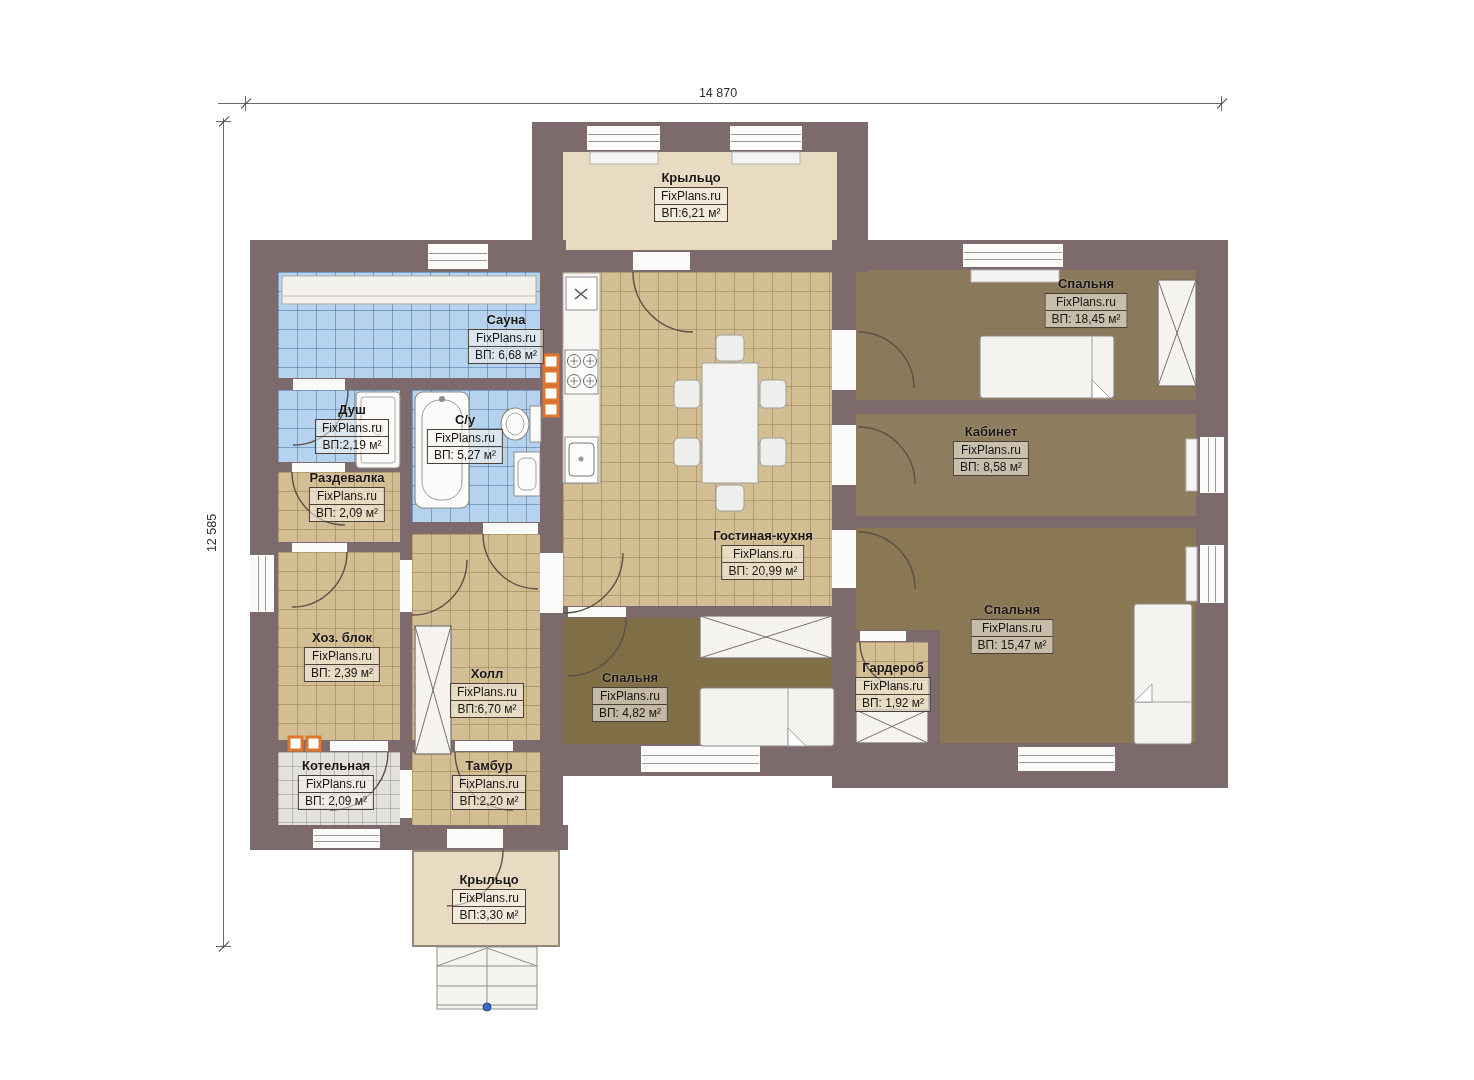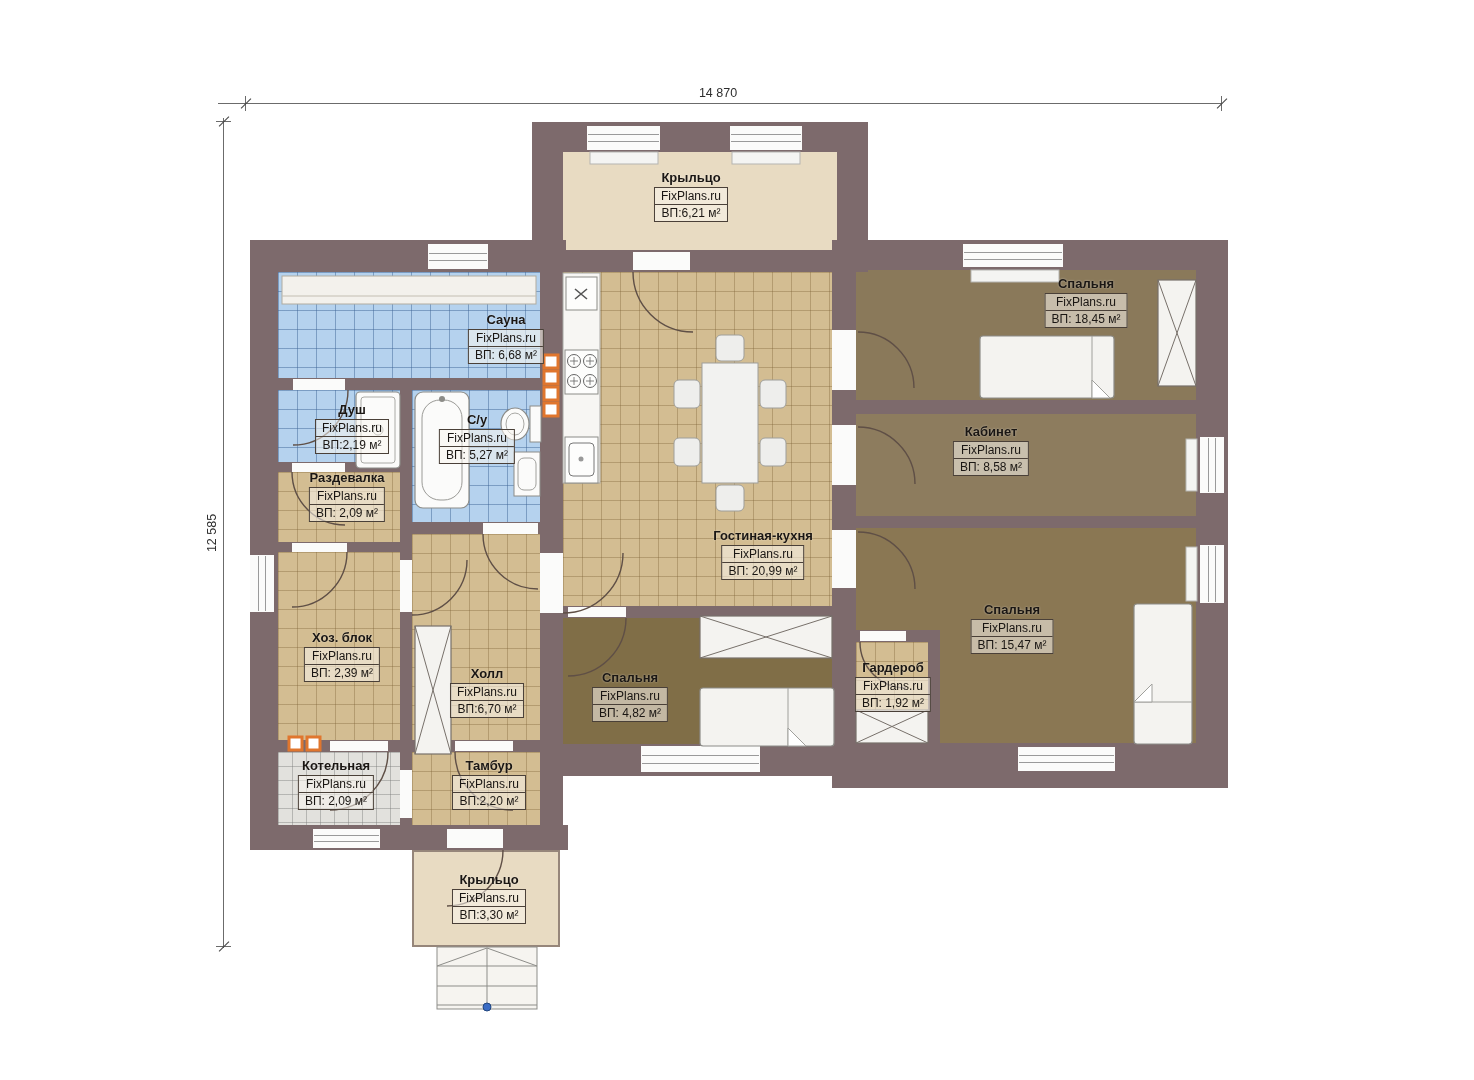--- a/index.html
+++ b/index.html
@@ -257,21 +257,21 @@
     <div class="rbox"><div class="rbrand">FixPlans.ru</div><div class="rarea">ВП:6,21 м²</div></div>
   </div>
   <div class="rlabel" style="left:487px;top:312px;margin-left:19px;">
     <div class="rname">Сауна</div>
     <div class="rbox"><div class="rbrand">FixPlans.ru</div><div class="rarea">ВП: 6,68 м²</div></div>
   </div>
   <div class="rlabel" style="left:352px;top:402px;">
     <div class="rname">Душ</div>
     <div class="rbox"><div class="rbrand">FixPlans.ru</div><div class="rarea">ВП:2,19 м²</div></div>
   </div>
-  <div class="rlabel" style="left:465px;top:412px;padding-left:24px;">
+  <div class="rlabel" style="left:465px;top:412px;">
     <div class="rname">С/у</div>
     <div class="rbox"><div class="rbrand">FixPlans.ru</div><div class="rarea">ВП: 5,27 м²</div></div>
   </div>
   <div class="rlabel" style="left:347px;top:470px;">
     <div class="rname">Раздевалка</div>
     <div class="rbox"><div class="rbrand">FixPlans.ru</div><div class="rarea">ВП: 2,09 м²</div></div>
   </div>
   <div class="rlabel" style="left:342px;top:630px;text-align:center;">
     <div class="rname">Хоз. блок</div>
     <div class="rbox"><div class="rbrand">FixPlans.ru</div><div class="rarea">ВП: 2,39 м²</div></div>

